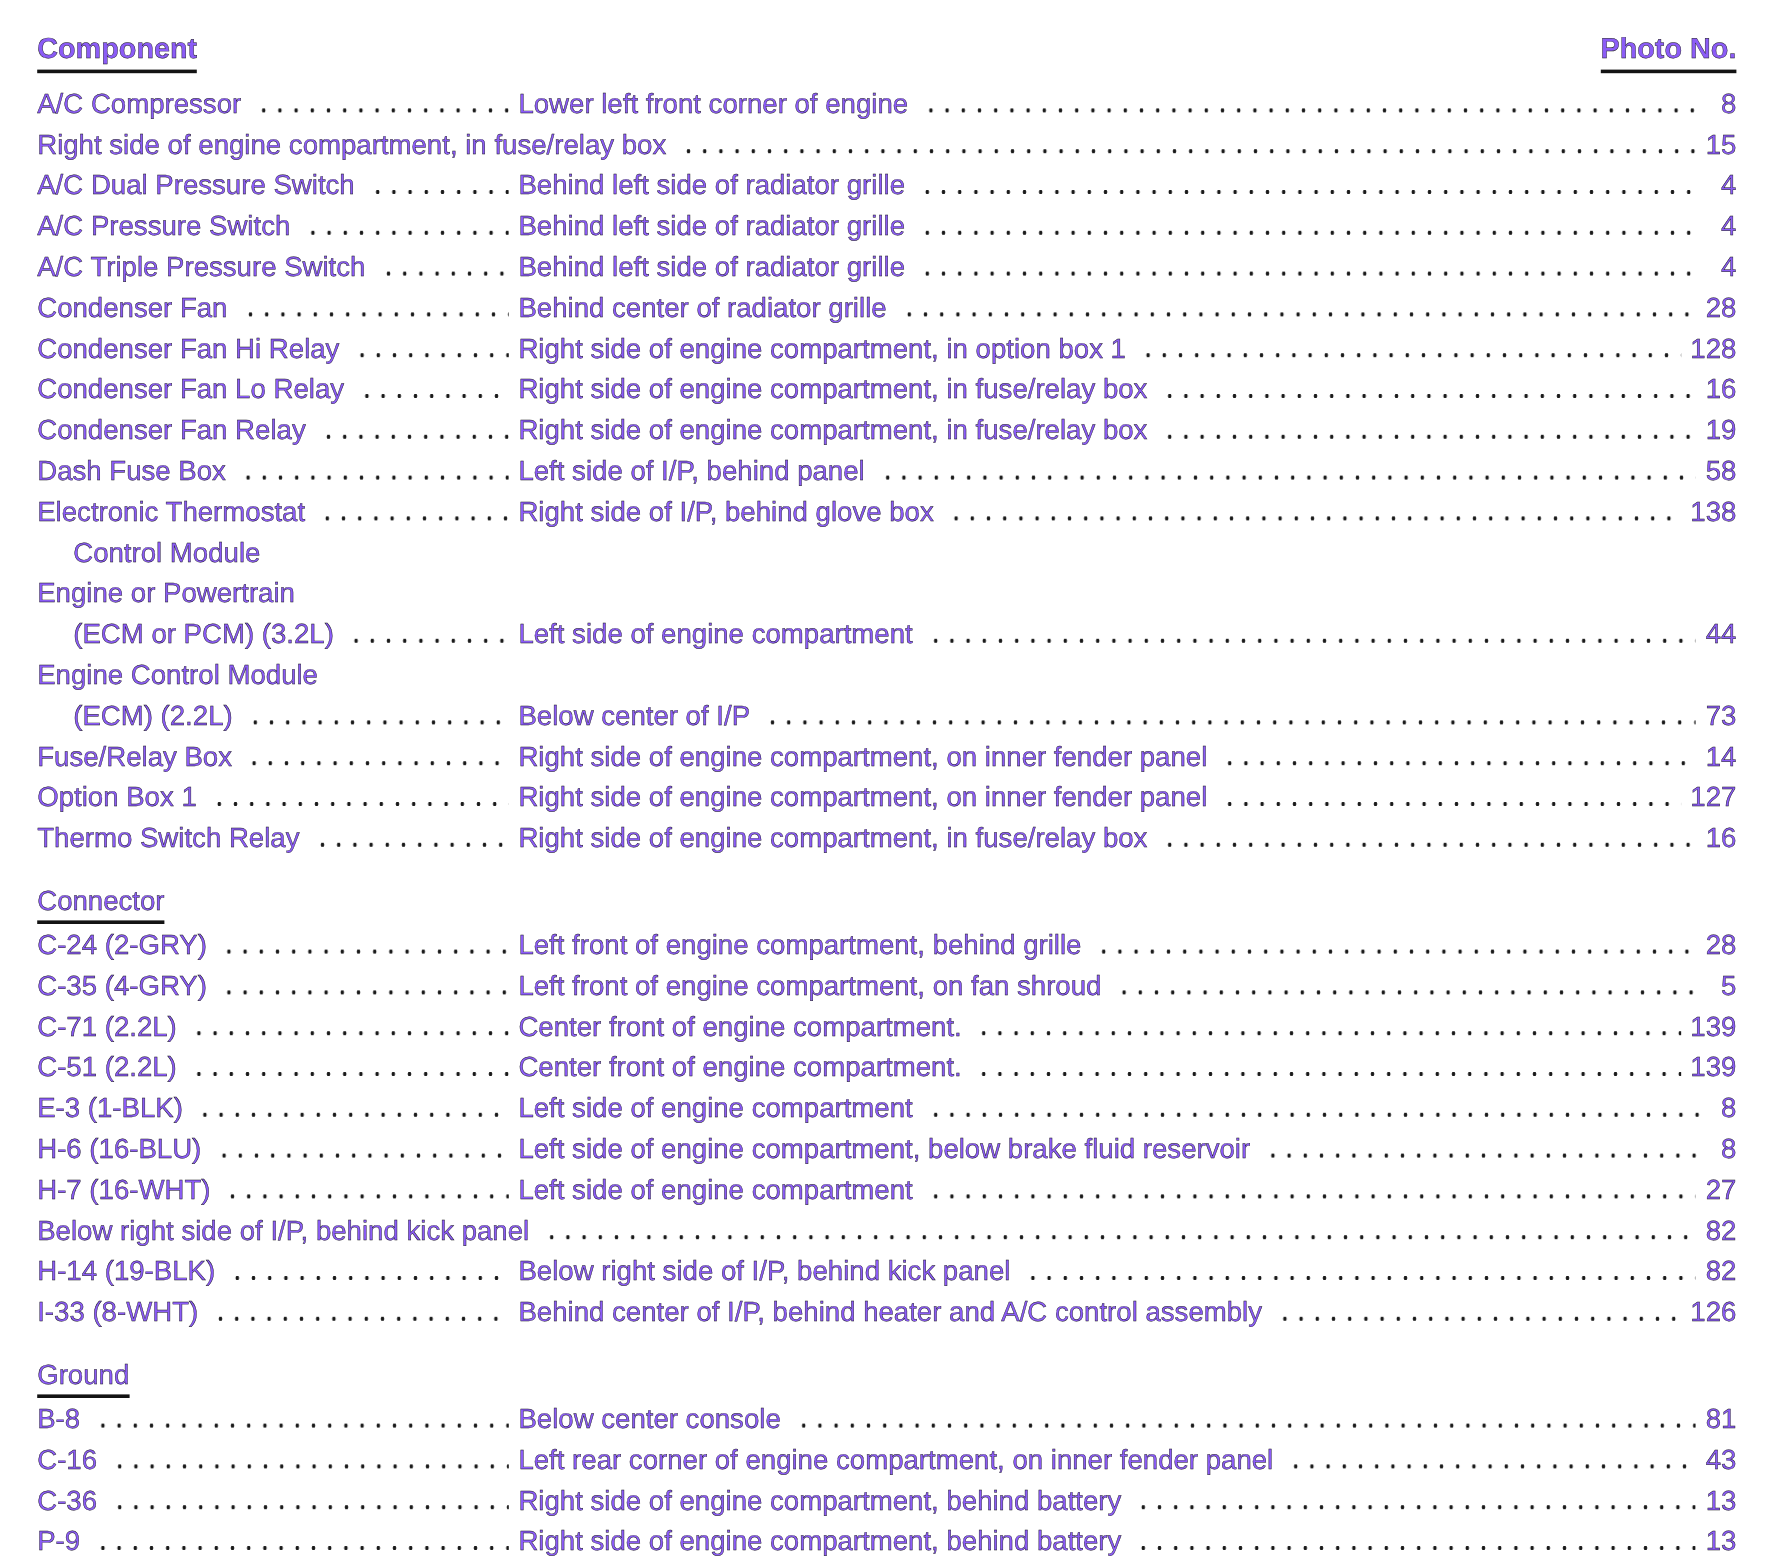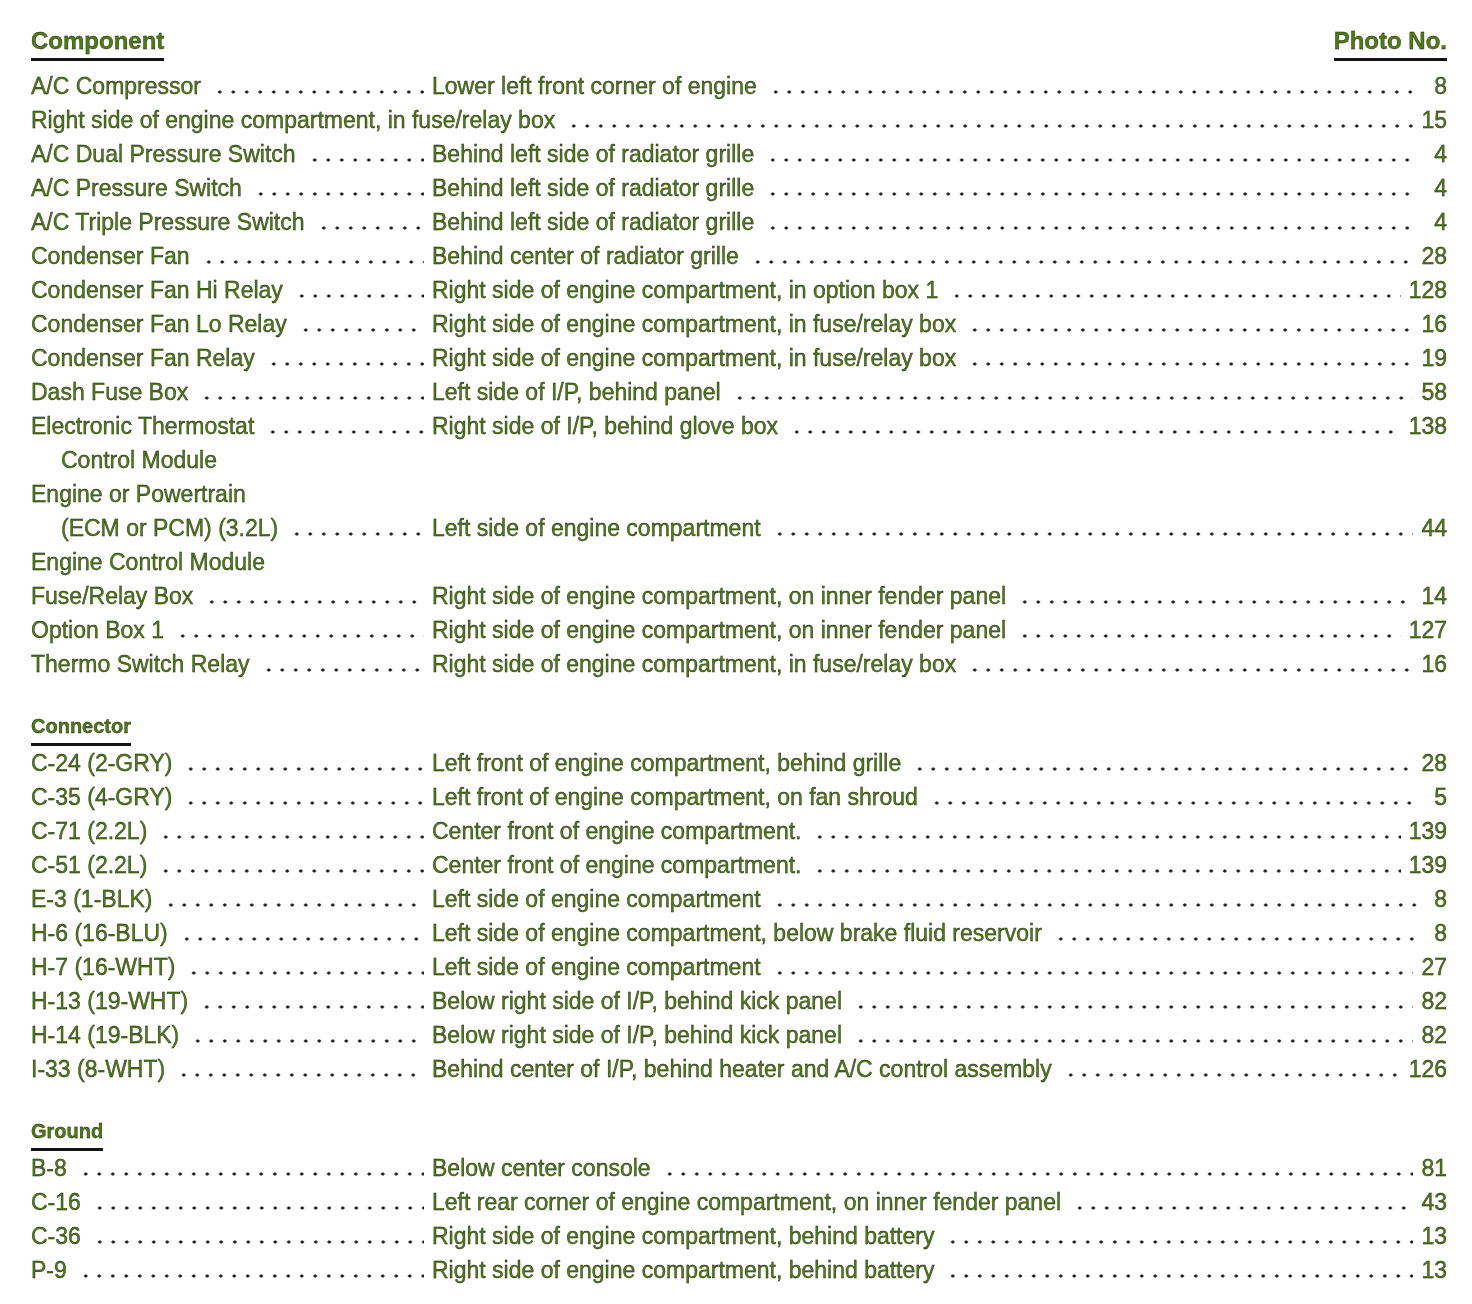--- a/index.html
+++ b/index.html
@@ -5,21 +5,21 @@
   html, body {
     margin: 0;
     padding: 0;
     background: #ffffff;
   }
   .page {
     position: relative;
     width: 1472px;
     height: 1304px;
     background: #ffffff;
-    color: #4d7c0f;
+    color: #8b5cf6;
     font-family: "Liberation Sans", "DejaVu Sans", sans-serif;
     font-size: 23px;
     line-height: 34px;
     box-sizing: border-box;
     padding: 24px 25px 10px 31px;
     -webkit-text-stroke: 0.35px #131313;
     overflow: hidden;
   }
   .header-line {
     display: flex;
@@ -28,23 +28,23 @@
     margin-bottom: 8px;
   }
   .col-header {
     font-weight: bold;
     font-size: 24px;
     display: inline-block;
     border-bottom: 3px solid #131313;
     padding-bottom: 0px;
   }
   .section-title {
-    font-weight: bold;
-    font-size: 20px;
-    margin-top: 28px;
+    font-weight: normal;
+    font-size: 23px;
+    margin-top: 18px;
   }
   .section-title > span {
     display: inline-block;
     border-bottom: 3px solid #131313;
   }
   .row {
     display: flex;
     align-items: center;
     white-space: nowrap;
   }
@@ -243,20 +243,31 @@
   </div>
 
   <div class="row name-only">
     <div class="col-name">
       <span class="entry-name">Engine Control Module</span>
 
     </div>
 
   </div>
 
+  <div class="row">
+    <div class="col-name">
+      <span class="entry-name indent">(ECM) (2.2L)</span>
+      <span class="leader"></span>
+    </div>
+    <div class="col-loc">
+      <span class="entry-loc">Below center of I/P</span>
+      <span class="leader"></span>
+      <span class="photo-num">73</span>
+    </div>
+  </div>
 
   <div class="row">
     <div class="col-name">
       <span class="entry-name">Fuse/Relay Box</span>
       <span class="leader"></span>
     </div>
     <div class="col-loc">
       <span class="entry-loc">Right side of engine compartment, on inner fender panel</span>
       <span class="leader"></span>
       <span class="photo-num">14</span>
@@ -367,24 +378,20 @@
       <span class="leader"></span>
     </div>
     <div class="col-loc">
       <span class="entry-loc">Left side of engine compartment</span>
       <span class="leader"></span>
       <span class="photo-num">27</span>
     </div>
   </div>
 
   <div class="row">
-    <div class="col-name">
-      <span class="entry-name">H-13 (19-WHT)</span>
-      <span class="leader"></span>
-    </div>
     <div class="col-loc">
       <span class="entry-loc">Below right side of I/P, behind kick panel</span>
       <span class="leader"></span>
       <span class="photo-num">82</span>
     </div>
   </div>
 
   <div class="row">
     <div class="col-name">
       <span class="entry-name">H-14 (19-BLK)</span>

